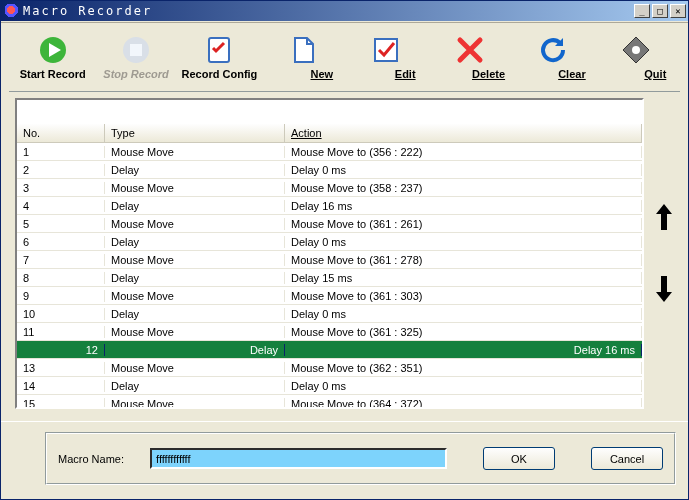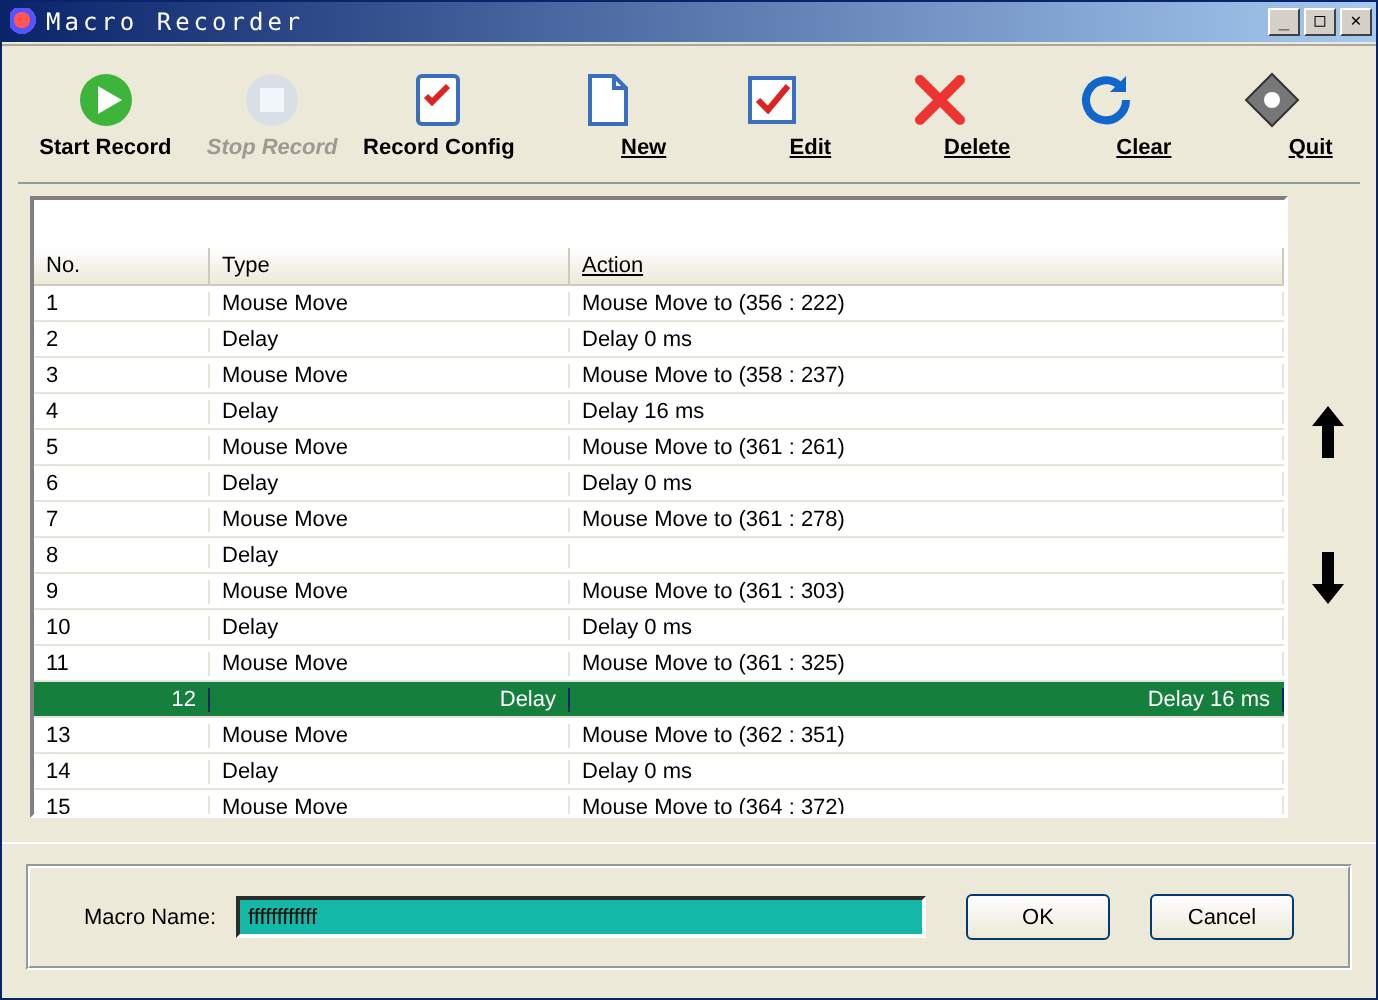--- a/index.html
+++ b/index.html
@@ -129,40 +129,41 @@
     align-items: center;
   }
   .side-arrows svg { width: 18px; height: 30px; }
   .footer {
     border-top: 1px solid #fff;
     padding: 10px 12px 14px;
   }
   .footer-inner {
     border: 1px solid #919b9c;
     border-right-color: #fff; border-bottom-color: #fff;
-    padding: 14px 28px;
-    display: flex;
-    align-items: center;
-    gap: 10px;
+    padding: 14px 12px;
+    display: flex;
+    align-items: center;
+    gap: 26px;
     position: relative;
     background: #ece9d8;
+    margin-left: 32px;
   }
   .footer-inner::before{
     content:""; position:absolute; inset:0;
     border:1px solid #fff;
     border-right-color:#919b9c; border-bottom-color:#919b9c;
     pointer-events:none;
   }
   .flabel { font-size: 11px; }
   .finput {
     flex: 1;
     height: 21px;
     border: 2px inset #fff;
     border-top-color:#808080; border-left-color:#808080;
-    background: #14b8a6;
+    background: #7dd3fc;
     padding: 0 4px;
     font-family: inherit;
     font-size: 11px;
   }
   .btn {
     width: 72px;
     height: 23px;
     border: 1px solid #003c74;
     border-radius: 3px;
     background: linear-gradient(#fefefe, #ece9d8);
@@ -291,20 +292,21 @@
             <div class="cell c-action">Delay 0 ms</div>
           </div>
           <div class="row">
             <div class="cell c-no">7</div>
             <div class="cell c-type">Mouse Move</div>
             <div class="cell c-action">Mouse Move to (361 : 278)</div>
           </div>
           <div class="row">
             <div class="cell c-no">8</div>
             <div class="cell c-type">Delay</div>
+            <div class="cell c-action">Delay 15 ms</div>
           </div>
           <div class="row">
             <div class="cell c-no">9</div>
             <div class="cell c-type">Mouse Move</div>
             <div class="cell c-action">Mouse Move to (361 : 303)</div>
           </div>
           <div class="row">
             <div class="cell c-no">10</div>
             <div class="cell c-type">Delay</div>
             <div class="cell c-action">Delay 0 ms</div>

